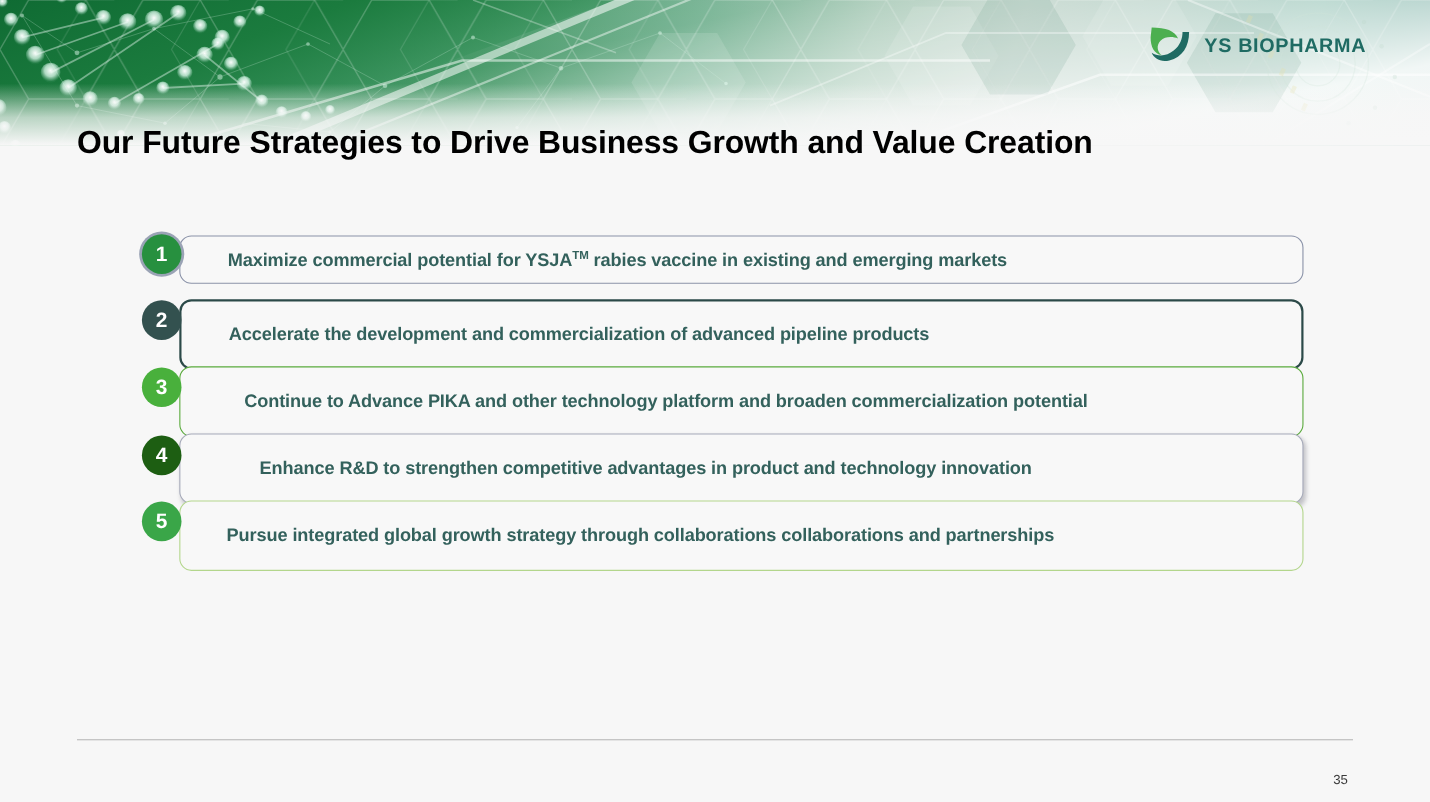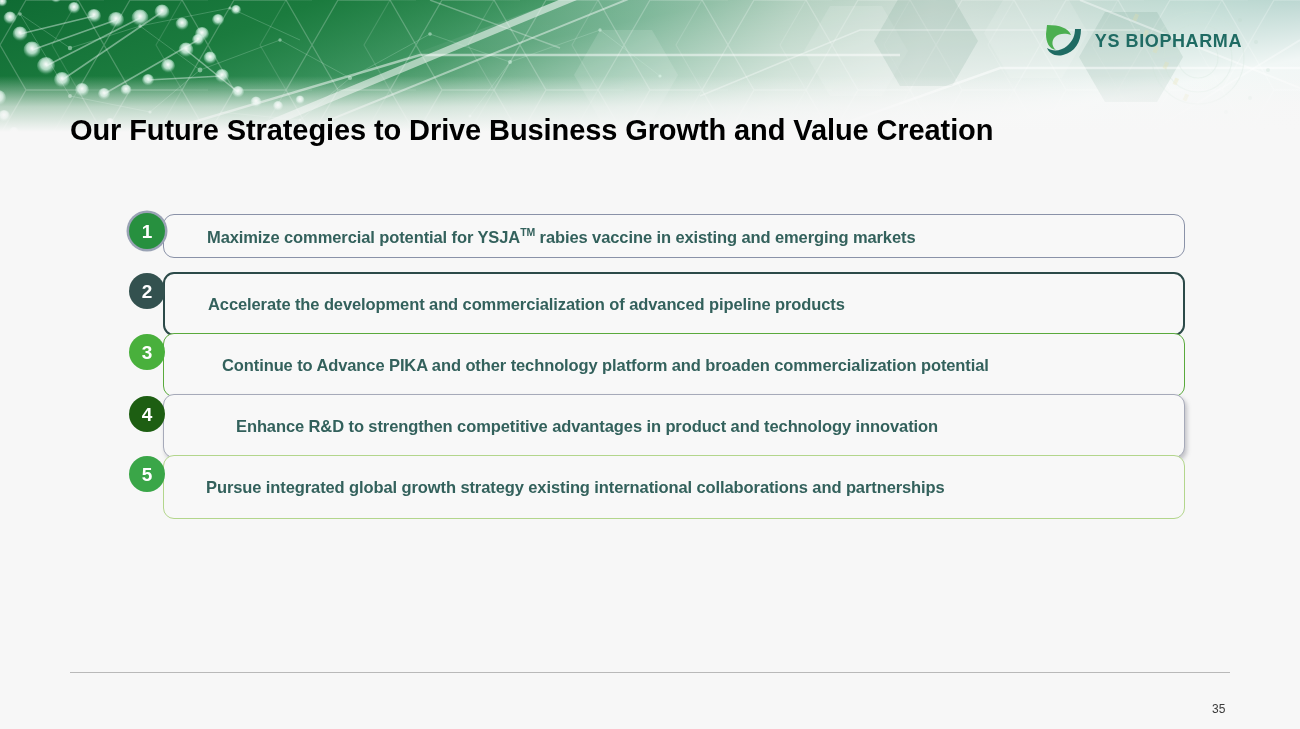--- a/index.html
+++ b/index.html
@@ -337,20 +337,20 @@
   <div class="row row-4">
     <div class="badge">4</div>
     <div class="pill">
       <span class="pill-text">Enhance R&amp;D to strengthen competitive advantages in product and technology innovation</span>
     </div>
   </div>
 
   <div class="row row-5">
     <div class="badge">5</div>
     <div class="pill">
-      <span class="pill-text">Pursue integrated global growth strategy existing international collaborations and partnerships</span>
+      <span class="pill-text">Pursue integrated global growth strategy through collaborations collaborations and partnerships</span>
     </div>
   </div>
 
 </div>
 
 <div class="footer-rule"></div>
 <div class="page-no">35</div>
 
 </body></html>

